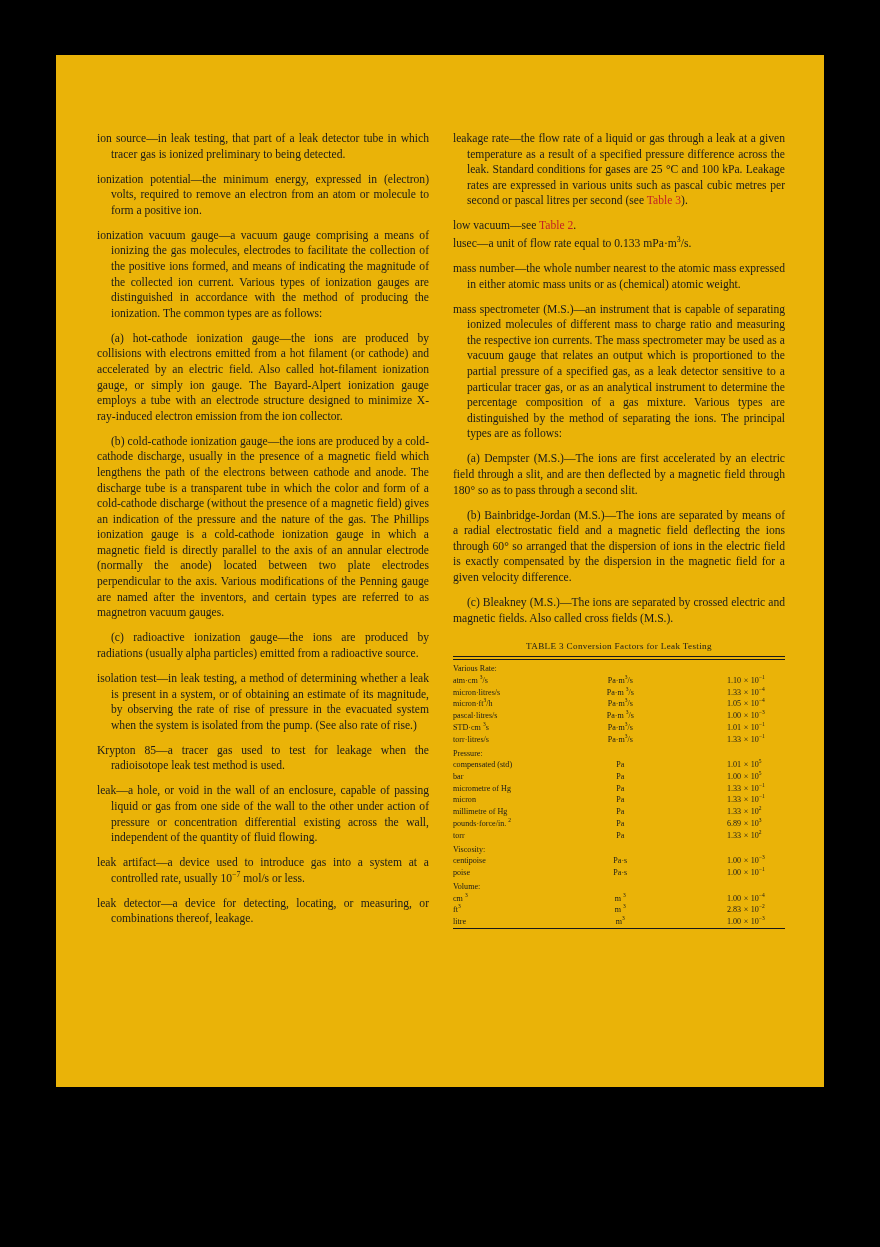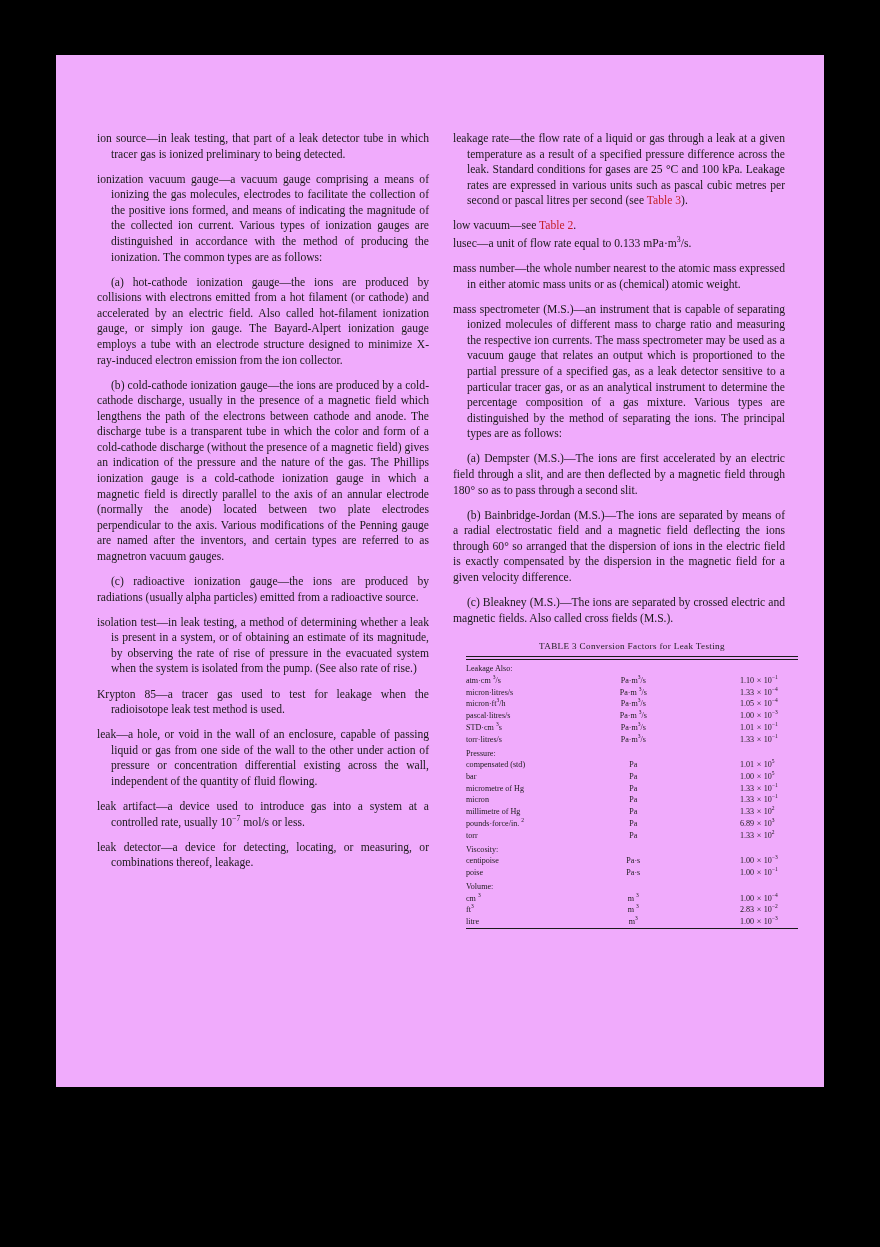--- a/index.html
+++ b/index.html
@@ -14,21 +14,21 @@
     font-family: "Liberation Serif", "DejaVu Serif", serif;
     overflow: hidden;
   }
 
   #page {
     position: absolute;
     left: 56px;
     top: 55px;
     width: 768px;
     height: 1032px;
-    background: #f0abfc;
+    background: #eab308;
     box-sizing: border-box;
   }
 
   #content {
     position: absolute;
     left: 41px;
     top: 76px;
     width: 688px;
     display: flex;
     gap: 24px;
@@ -70,21 +70,20 @@
   
   #table-wrap {
     margin-top: 14px;
   }
   table.conv {
     width: 332px;
     border-collapse: collapse;
     font-size: 8.1px;
     color: #1a1a1a;
     line-height: 1.40;
-    margin-left: 13px;
   }
   .tbl-caption {
     text-align: center;
     font-size: 9.1px;
     letter-spacing: 0.35px;
     padding-bottom: 3px;
     color: #1a1a1a;
     white-space: nowrap;
   }
   .rule-top {
@@ -130,20 +129,21 @@
   .times { padding: 0 2.5px; }
 </style>
 </head>
 <body>
 
 <div id="page">
   <div id="content">
 
     <div class="column" id="col-left">
         <p class="entry">ion  source—in leak testing, that part of a leak detector tube in which tracer gas is ionized preliminary to being detected.</p>
+        <p class="entry">ionization  potential—the  minimum  energy,  expressed  in (electron) volts, required to remove an electron from an atom or molecule to form a positive ion.</p>
         <p class="entry">ionization  vacuum  gauge—a  vacuum  gauge  comprising  a means of ionizing the gas molecules, electrodes to facilitate the  collection  of  the  positive  ions  formed,  and  means  of indicating the magnitude of the collected ion current. Various types of ionization gauges are distinguished in accordance  with  the  method  of  producing  the  ionization.  The common types are as follows:</p>
         <p class="entry sub">(a)  hot-cathode ionization gauge—the ions are produced by collisions  with  electrons  emitted  from  a  hot  filament  (or cathode)  and  accelerated  by  an  electric  field.  Also  called hot-filament  ionization  gauge,  or  simply  ion  gauge.  The Bayard-Alpert ionization gauge employs a tube with an electrode  structure  designed  to  minimize  X-ray-induced  electron emission from the ion collector.</p>
         <p class="entry sub">(b)  cold-cathode  ionization  gauge—the  ions  are  produced by  a  cold-cathode  discharge,  usually  in  the  presence  of  a magnetic  field  which  lengthens  the  path  of  the  electrons between cathode and anode. The discharge tube is a transparent tube in which the color and form of a cold-cathode discharge (without the presence of a magnetic field) gives an indication of the pressure and the nature of the gas. The Phillips ionization gauge is a cold-cathode ionization gauge in which a magnetic field is directly parallel to the axis of an annular electrode (normally  the  anode)  located  between  two  plate  electrodes perpendicular to the axis. Various modifications of the Penning gauge  are  named  after  the  inventors,  and  certain  types  are referred to as magnetron vacuum gauges.</p>
         <p class="entry sub">(c)  radioactive ionization gauge—the ions are produced by radiations (usually alpha particles) emitted from a radioactive source.</p>
         <p class="entry">isolation  test—in  leak  testing,  a  method  of  determining whether a leak is present in a system, or of obtaining an estimate of its magnitude, by observing the rate of rise of pressure in the evacuated system when the system is isolated from the pump. (See also rate  of  rise.)</p>
         <p class="entry">Krypton  85—a tracer gas used to test for leakage when the radioisotope leak test method is used.</p>
         <p class="entry">leak—a hole, or void in the wall of an enclosure, capable of passing liquid or gas from one side of the wall to the other under action of pressure or concentration differential existing across the wall, independent of the quantity of fluid flowing.</p>
         <p class="entry">leak artifact—a device used to introduce gas into a system at a controlled rate, usually 10<sup class="sup">−7</sup> mol/s or less.</p>
         <p class="entry">leak  detector—a device for detecting, locating, or measuring, or combinations thereof, leakage.</p>
       </div>
@@ -162,21 +162,21 @@
           <thead>
             <tr>
               <td class="rule-top" colspan="3"></td>
             </tr>
             <tr>
               <td class="rule-thin" colspan="3"></td>
             </tr>
           </thead>
           <tbody id="conv-body">
               <tr class="group">
-                <td class="c1" colspan="3">Leakage Also:</td>
+                <td class="c1" colspan="3">Various Rate:</td>
               </tr>
               <tr>
                 <td class="c1">atm·cm <sup class="sup">3</sup>/s</td>
                 <td class="c2">Pa·m<sup class="sup">3</sup>/s</td>
                 <td class="c3"><span class="mult">1.10<span class="times">×</span>10<sup class="sup">−1</sup></span></td>
               </tr>
               <tr>
                 <td class="c1">micron·litres/s</td>
                 <td class="c2">Pa·m <sup class="sup">3</sup>/s</td>
                 <td class="c3"><span class="mult">1.33<span class="times">×</span>10<sup class="sup">−4</sup></span></td>

